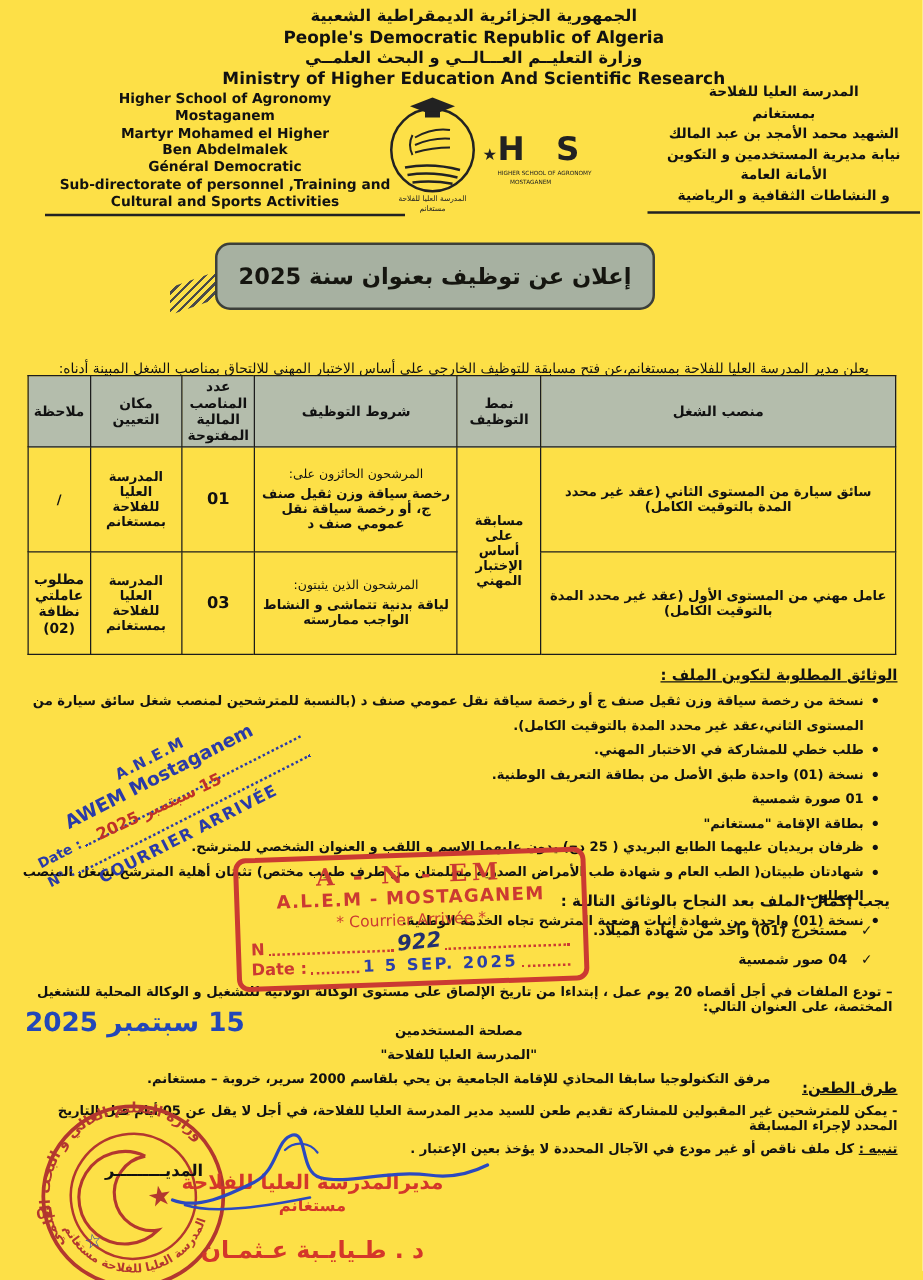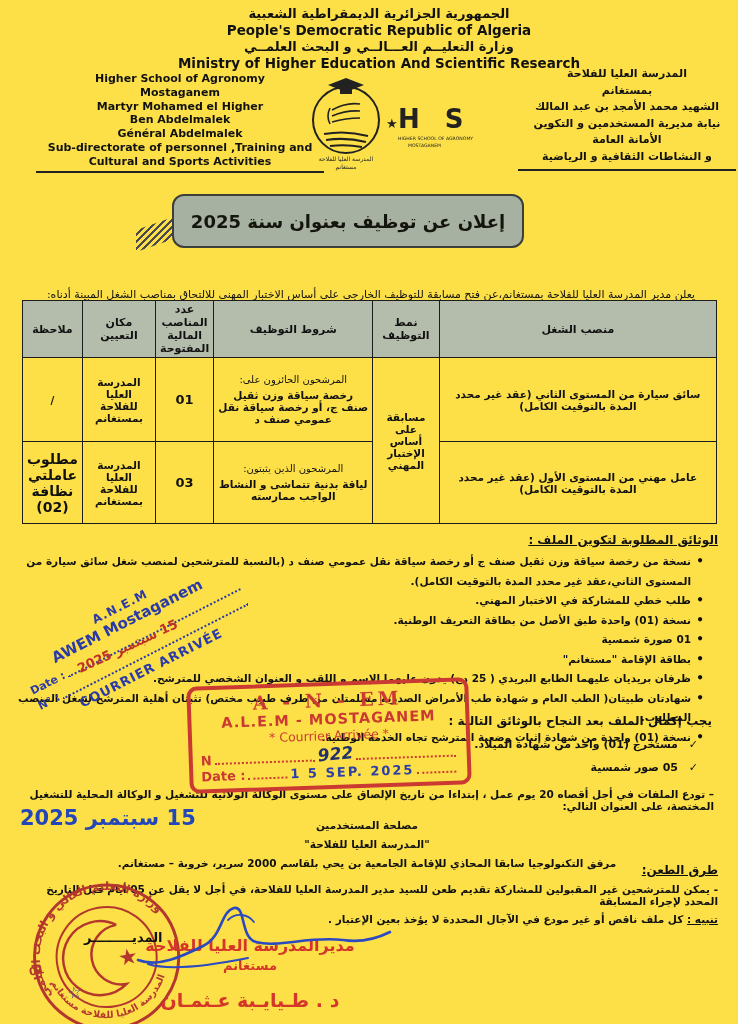--- a/index.html
+++ b/index.html
@@ -29,21 +29,21 @@
   
   .jobs{position:absolute;left:22px;top:300px;width:695px;border-collapse:collapse;direction:rtl;
         font-size:10.5px;font-weight:bold;text-align:center;}
   .jobs th,.jobs td{border:1.8px solid #1c1c1c;vertical-align:middle;padding:2px 4px;}
   .jobs th{background:#b4bdac;font-size:11px;height:52px;}
   .jobs .r1{height:84px;}
   .jobs .r2{height:82px;}
   .cond-intro{font-weight:normal;font-size:10px;margin-bottom:4px;}
   .pos-cell{padding:0 40px;}
   .cnt{font-size:13px;}
-  .note-small{font-size:14px;}
+  .note-small{font-size:11px;}
   
   .docs{position:absolute;left:14px;right:20px;top:533px;direction:rtl;}
   .sec-title{font-size:12px;font-weight:bold;text-decoration:underline;margin-bottom:5px;}
   .docs ul{list-style:none;margin:0;padding:0 14px 0 0;}
   .docs li{font-size:10.5px;font-weight:bold;line-height:19.5px;position:relative;padding-right:13px;}
   .docs li::before{content:"•";position:absolute;right:0;top:0;font-size:12px;}
   
   .after{position:absolute;right:26px;top:714px;direction:rtl;width:420px;}
   .after .sec-title{text-decoration:none;margin-bottom:10px;}
   .chk-row{font-size:11px;font-weight:bold;margin:0 14px 10px 0;}
@@ -97,21 +97,21 @@
     <div class="en">People's Democratic Republic of Algeria</div>
     <div class="ar rtl">وزارة التعليــم العـــالــي و البحث العلمــي</div>
     <div class="en">Ministry of Higher Education And Scientific Research</div>
   </div>
 
   <div class="left-block">
     <div>Higher School of Agronomy</div>
     <div>Mostaganem</div>
     <div>Martyr Mohamed el Higher</div>
     <div>Ben Abdelmalek</div>
-    <div>Général  Abdelmalek</div>
+    <div>Général  Democratic</div>
     <div>Sub-directorate of personnel ,Training and</div>
     <div>Cultural and Sports Activities</div>
   </div>
 
   <div class="right-block">
     <div>المدرسة العليا للفلاحة</div>
     <div>بمستغانم</div>
     <div>الشهيد محمد الأمجد بن عبد المالك</div>
     <div>نيابة مديرية المستخدمين و التكوين</div>
     <div>الأمانة العامة</div>
@@ -203,21 +203,21 @@
   </div>
 
   <div class="after">
     <div class="sec-title">يجب إكمال الملف بعد النجاح بالوثائق التالية :</div>
     <div class="chk-row">
       <span class="chk">✓</span>
       <span>مستخرج (01) واحد من شهادة الميلاد.</span>
     </div>
     <div class="chk-row">
       <span class="chk">✓</span>
-      <span>05 صور شمسية</span>
+      <span>04 صور شمسية</span>
     </div>
   </div>
 
   <div class="deposit">
     <div>– تودع الملفات في أجل أقصاه 20 يوم عمل ، إبتداءا من تاريخ  الإلصاق على مستوى الوكالة الولائية للتشغيل و الوكالة المحلية للتشغيل المختصة، على العنوان التالي:</div>
     <div class="c">مصلحة المستخدمين</div>
     <div class="c">"المدرسة العليا للفلاحة"</div>
     <div class="c">مرفق التكنولوجيا سابقا المحاذي للإقامة الجامعية بن يحي بلقاسم  2000 سرير، خروبة – مستغانم.</div>
   </div>
 

